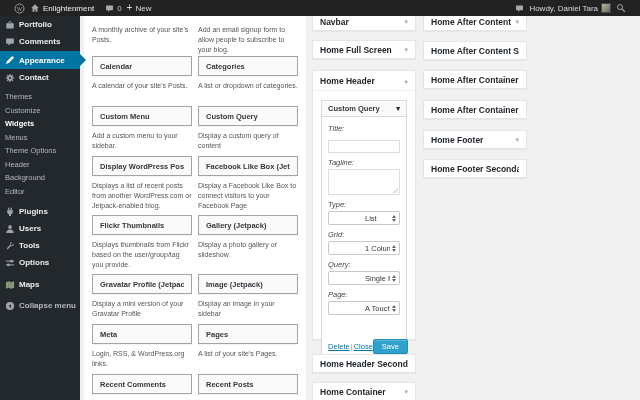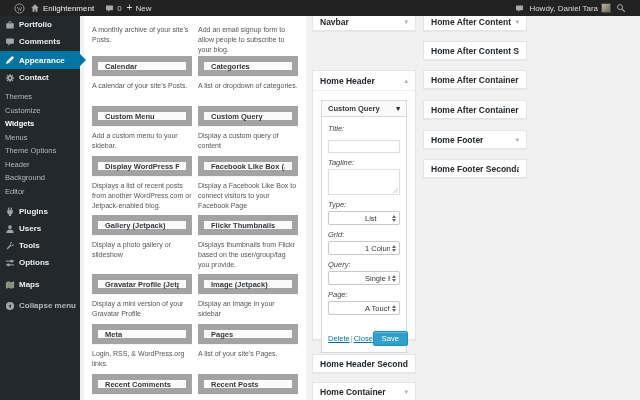--- a/index.html
+++ b/index.html
@@ -29,21 +29,21 @@
     width:0; height:0; border:6px solid transparent; border-left:6px solid #0074a2; border-right:0; }
   .submenu { padding:4px 0 0 5px; }
   .submenu-item { height:13.5px; line-height:13.5px; font-size:7.5px; color:#b4b9be; cursor:pointer; white-space:nowrap; }
   .submenu-item.current { color:#fff; font-weight:700; }
   .sb-gap5 { height:5px; } .sb-gap4 { height:4px; }
 
   
   .available-panel { position:absolute; left:84px; top:16px; width:222px; height:384px; background:#fff; overflow:hidden; z-index:1; }
   .aw-row { position:absolute; left:8px; display:flex; gap:6px; }
   .aw-cell { width:100px; }
-  .aw-card { height:20px; background:#fafafa; border:6px solid #a3a3a3; box-shadow:0 1px 0 rgba(0,0,0,.04);
+  .aw-card { height:20px; background:#fafafa; border:1px solid #a3a3a3; box-shadow:0 1px 0 rgba(0,0,0,.04);
     display:flex; align-items:center; padding:0 7px; cursor:move; }
   .aw-card span { font-size:7.5px; font-weight:700; color:#32373c; white-space:nowrap; overflow:hidden; }
   .aw-desc { margin-top:5px; font-size:7px; line-height:10px; color:#555; }
 
   
   .area-box { position:absolute; width:104px; height:19px; background:#fff; border:1px solid #e5e5e5;
     box-shadow:0 1px 1px rgba(0,0,0,.04); display:flex; align-items:center; justify-content:space-between;
     padding:0 7px; cursor:pointer; overflow:hidden; }
   .area-title { font-size:8.5px; font-weight:600; color:#23282d; white-space:nowrap; overflow:hidden; }
   .toggle-arrow { font-size:7px; color:#a8adb3; flex:none; margin-left:3px; }
@@ -62,21 +62,21 @@
   .ta-wrap { position:relative; }
   .cq-body textarea { display:block; width:100%; height:26px; border:1px solid #ddd; background:#fff; resize:none; font-size:7.5px; }
   .resize-handle { position:absolute; right:2px; bottom:2px; }
   .select { height:14px; border:1px solid #c8c8c8; border-radius:2px; background:#fff; display:flex;
     align-items:center; justify-content:space-between; padding:0 3px 0 4px; font-size:7.5px; color:#32373c; cursor:pointer; }
   .select .val { white-space:nowrap; overflow:hidden;margin-left:32px; }
   .updown { display:flex; flex-direction:column; gap:1px; flex:none; margin-left:2px; }
   .updown i { display:block; width:0; height:0; border-left:2.5px solid transparent; border-right:2.5px solid transparent; }
   .updown .up { border-bottom:3px solid #666; }
   .updown .dn { border-top:3px solid #666; }
-  .cq-actions { margin-top:16px; display:flex; align-items:center; justify-content:space-between; }
+  .cq-actions { margin-top:24px; display:flex; align-items:center; justify-content:space-between; }
   .cq-links { font-size:7.5px; }
   .cq-links a { color:#0074a2; text-decoration:underline; cursor:pointer; }
   .cq-links .sep { color:#999; margin:0 1px; }
   .save-btn { height:15px; padding:0 8px; background:#2ea2cc; border:1px solid #1e8cbe; border-radius:2px;
     color:#fff; font-size:7.5px; font-family:"Liberation Sans",sans-serif; cursor:pointer;
     box-shadow:inset 0 1px 0 rgba(255,255,255,.25); }
 </style>
 </head>
 <body>
 
@@ -273,29 +273,29 @@
         <div class="aw-card">
             <span>Facebook Like Box (Jetpa...</span>
           </div>
         <div class="aw-desc">Display a Facebook Like Box to connect visitors to your Facebook Page</div>
       </div>
     </div>
 
     <div class="aw-row" style="top:199px">
       <div class="aw-cell">
         <div class="aw-card">
+            <span>Flickr Thumbnails</span>
+          </div>
+        <div class="aw-desc">Displays thumbnails from Flickr based on the user/group/tag you provide.</div>
+      </div>
+      <div class="aw-cell">
+        <div class="aw-card">
             <span>Gallery (Jetpack)</span>
           </div>
         <div class="aw-desc">Display a photo gallery or slideshow</div>
-      </div>
-      <div class="aw-cell">
-        <div class="aw-card">
-            <span>Flickr Thumbnails</span>
-          </div>
-        <div class="aw-desc">Displays thumbnails from Flickr based on the user/group/tag you provide.</div>
       </div>
     </div>
 
     <div class="aw-row" style="top:258px">
       <div class="aw-cell">
         <div class="aw-card">
             <span>Gravatar Profile (Jetpack)</span>
           </div>
         <div class="aw-desc">Display a mini version of your Gravatar Profile</div>
       </div>
@@ -331,20 +331,24 @@
       <div class="aw-cell">
         <div class="aw-card">
             <span>Recent Posts</span>
           </div>
       </div>
     </div>
   </div>
 
   <div class="area-box" style="left:312px;top:12px">
     <span class="area-title">Navbar</span>
+    <span class="toggle-arrow">▾</span>
+  </div>
+  <div class="area-box" style="left:312px;top:40px">
+    <span class="area-title">Home Full Screen</span>
     <span class="toggle-arrow">▾</span>
   </div>
 
   <div class="area-box expanded" style="left:312px;top:70px;height:270px">
     <div class="area-box-header">
       <span class="area-title">Home Header</span>
       <span class="toggle-arrow">▴</span>
     </div>
     <div class="cq-widget">
       <div class="cq-header">

